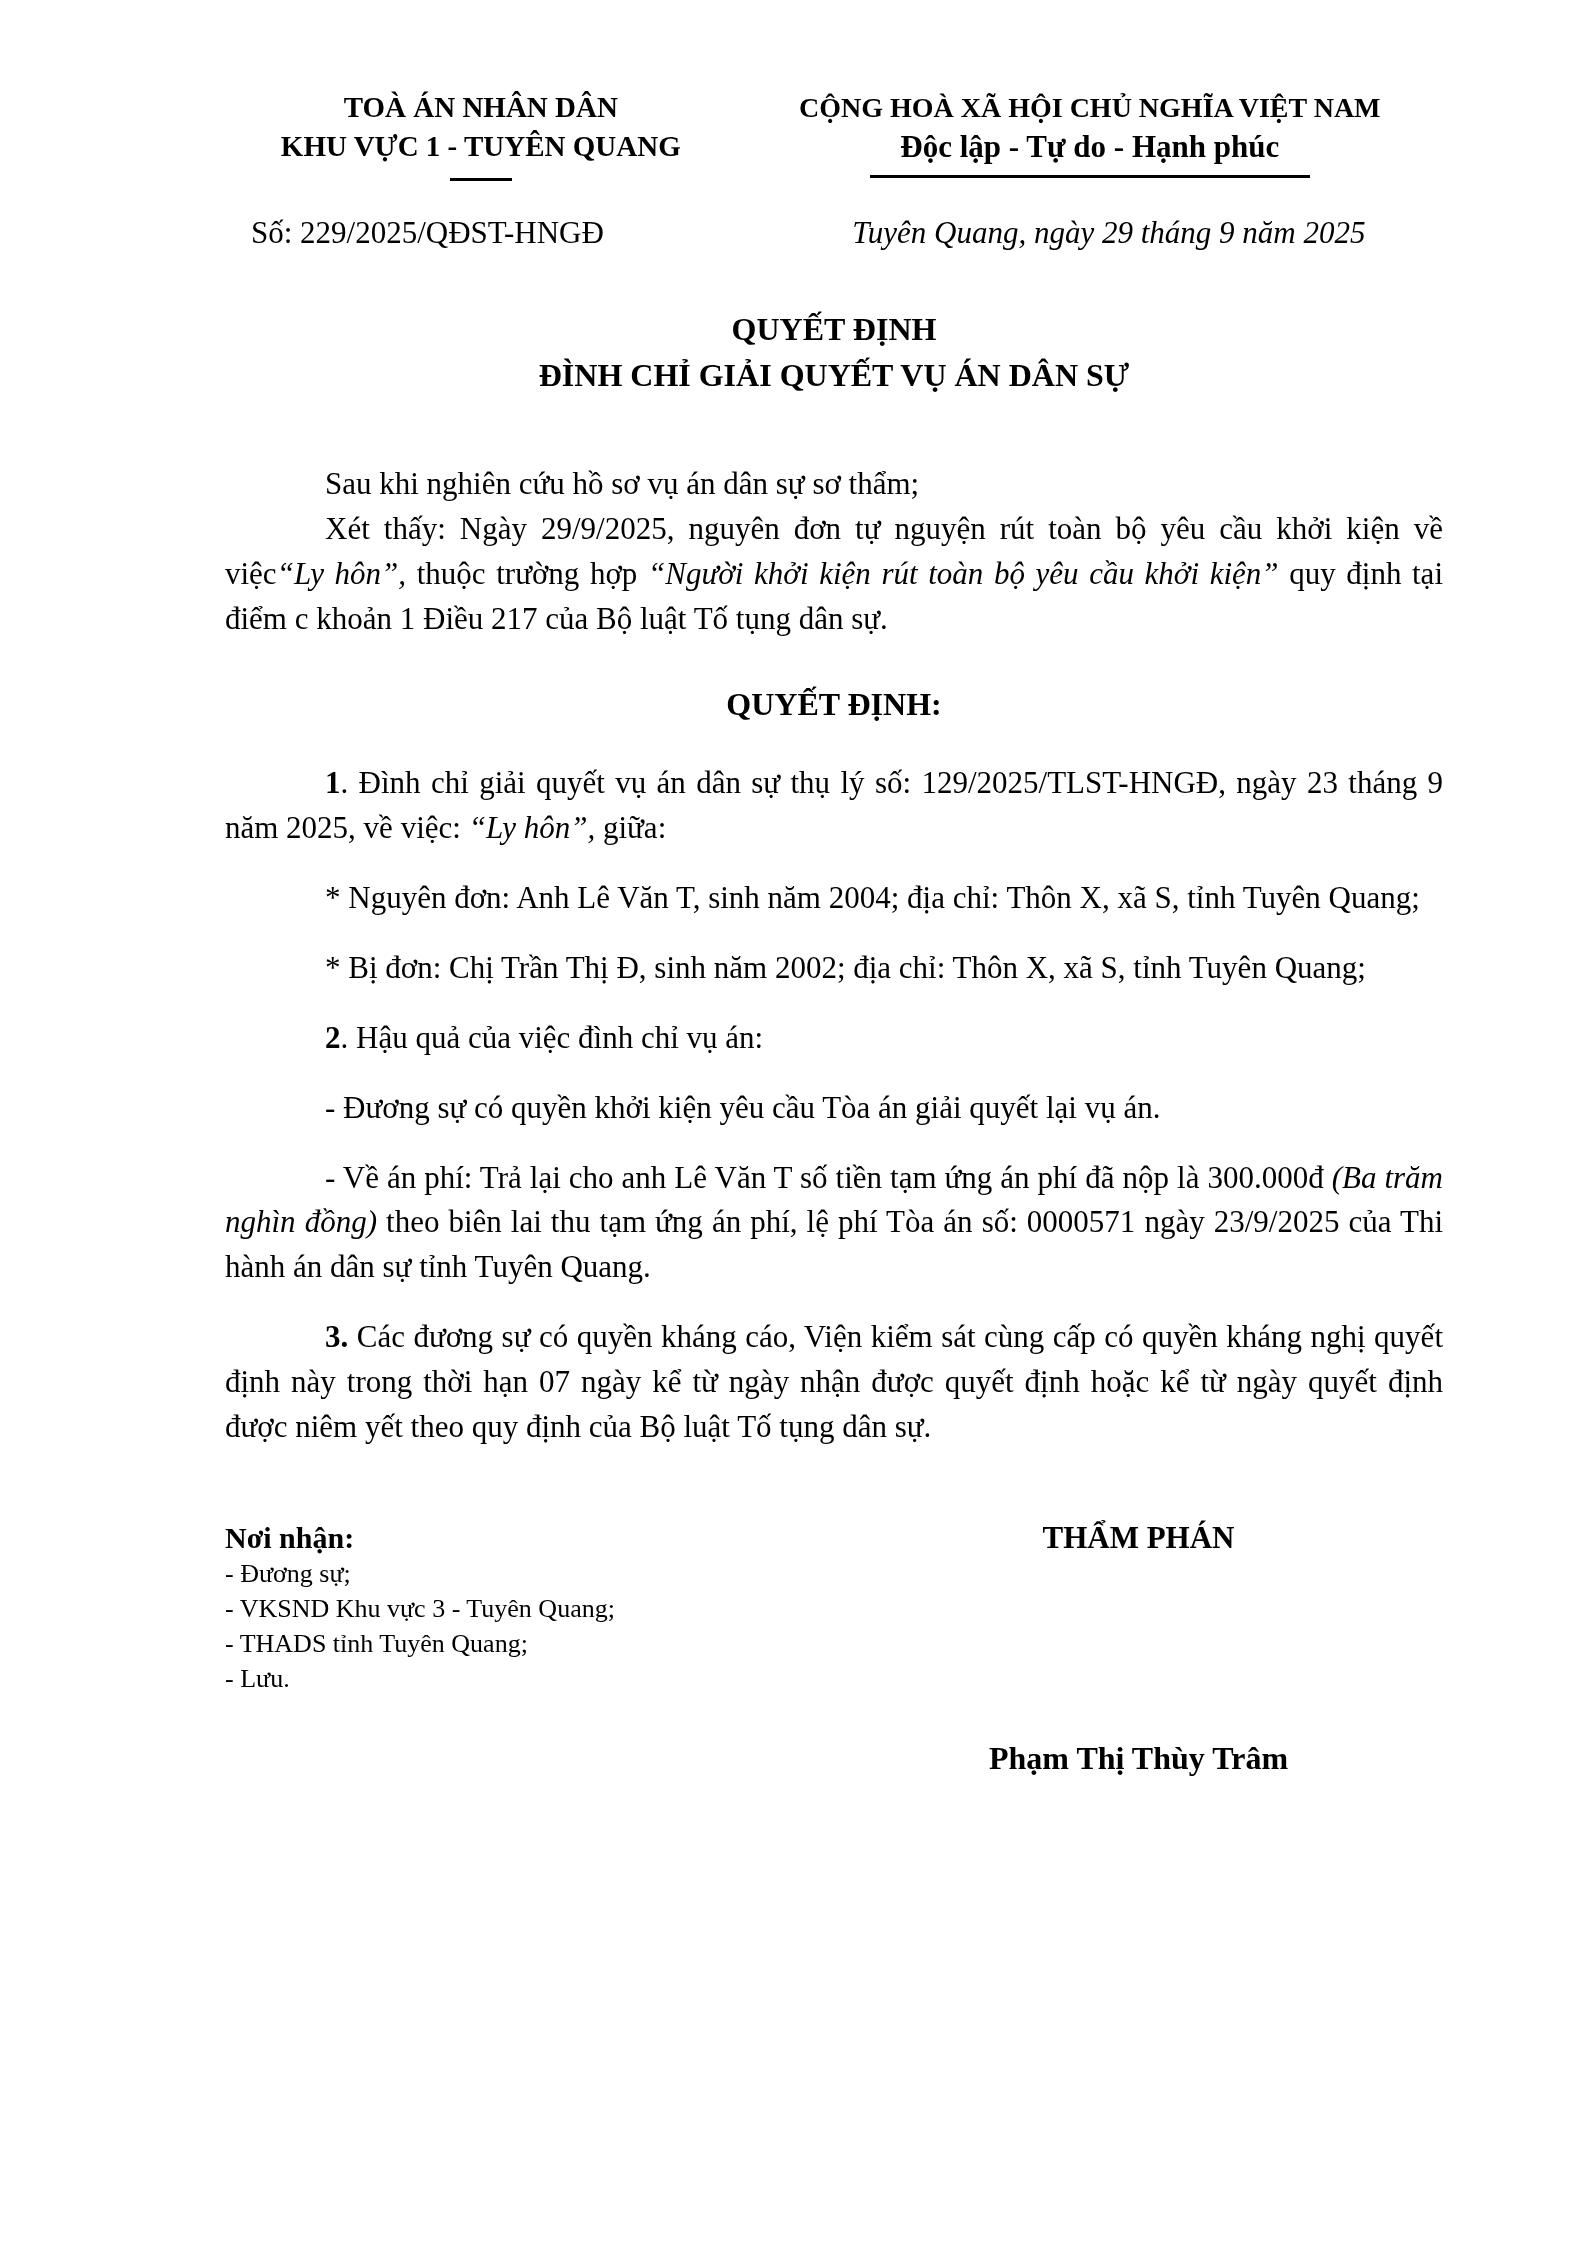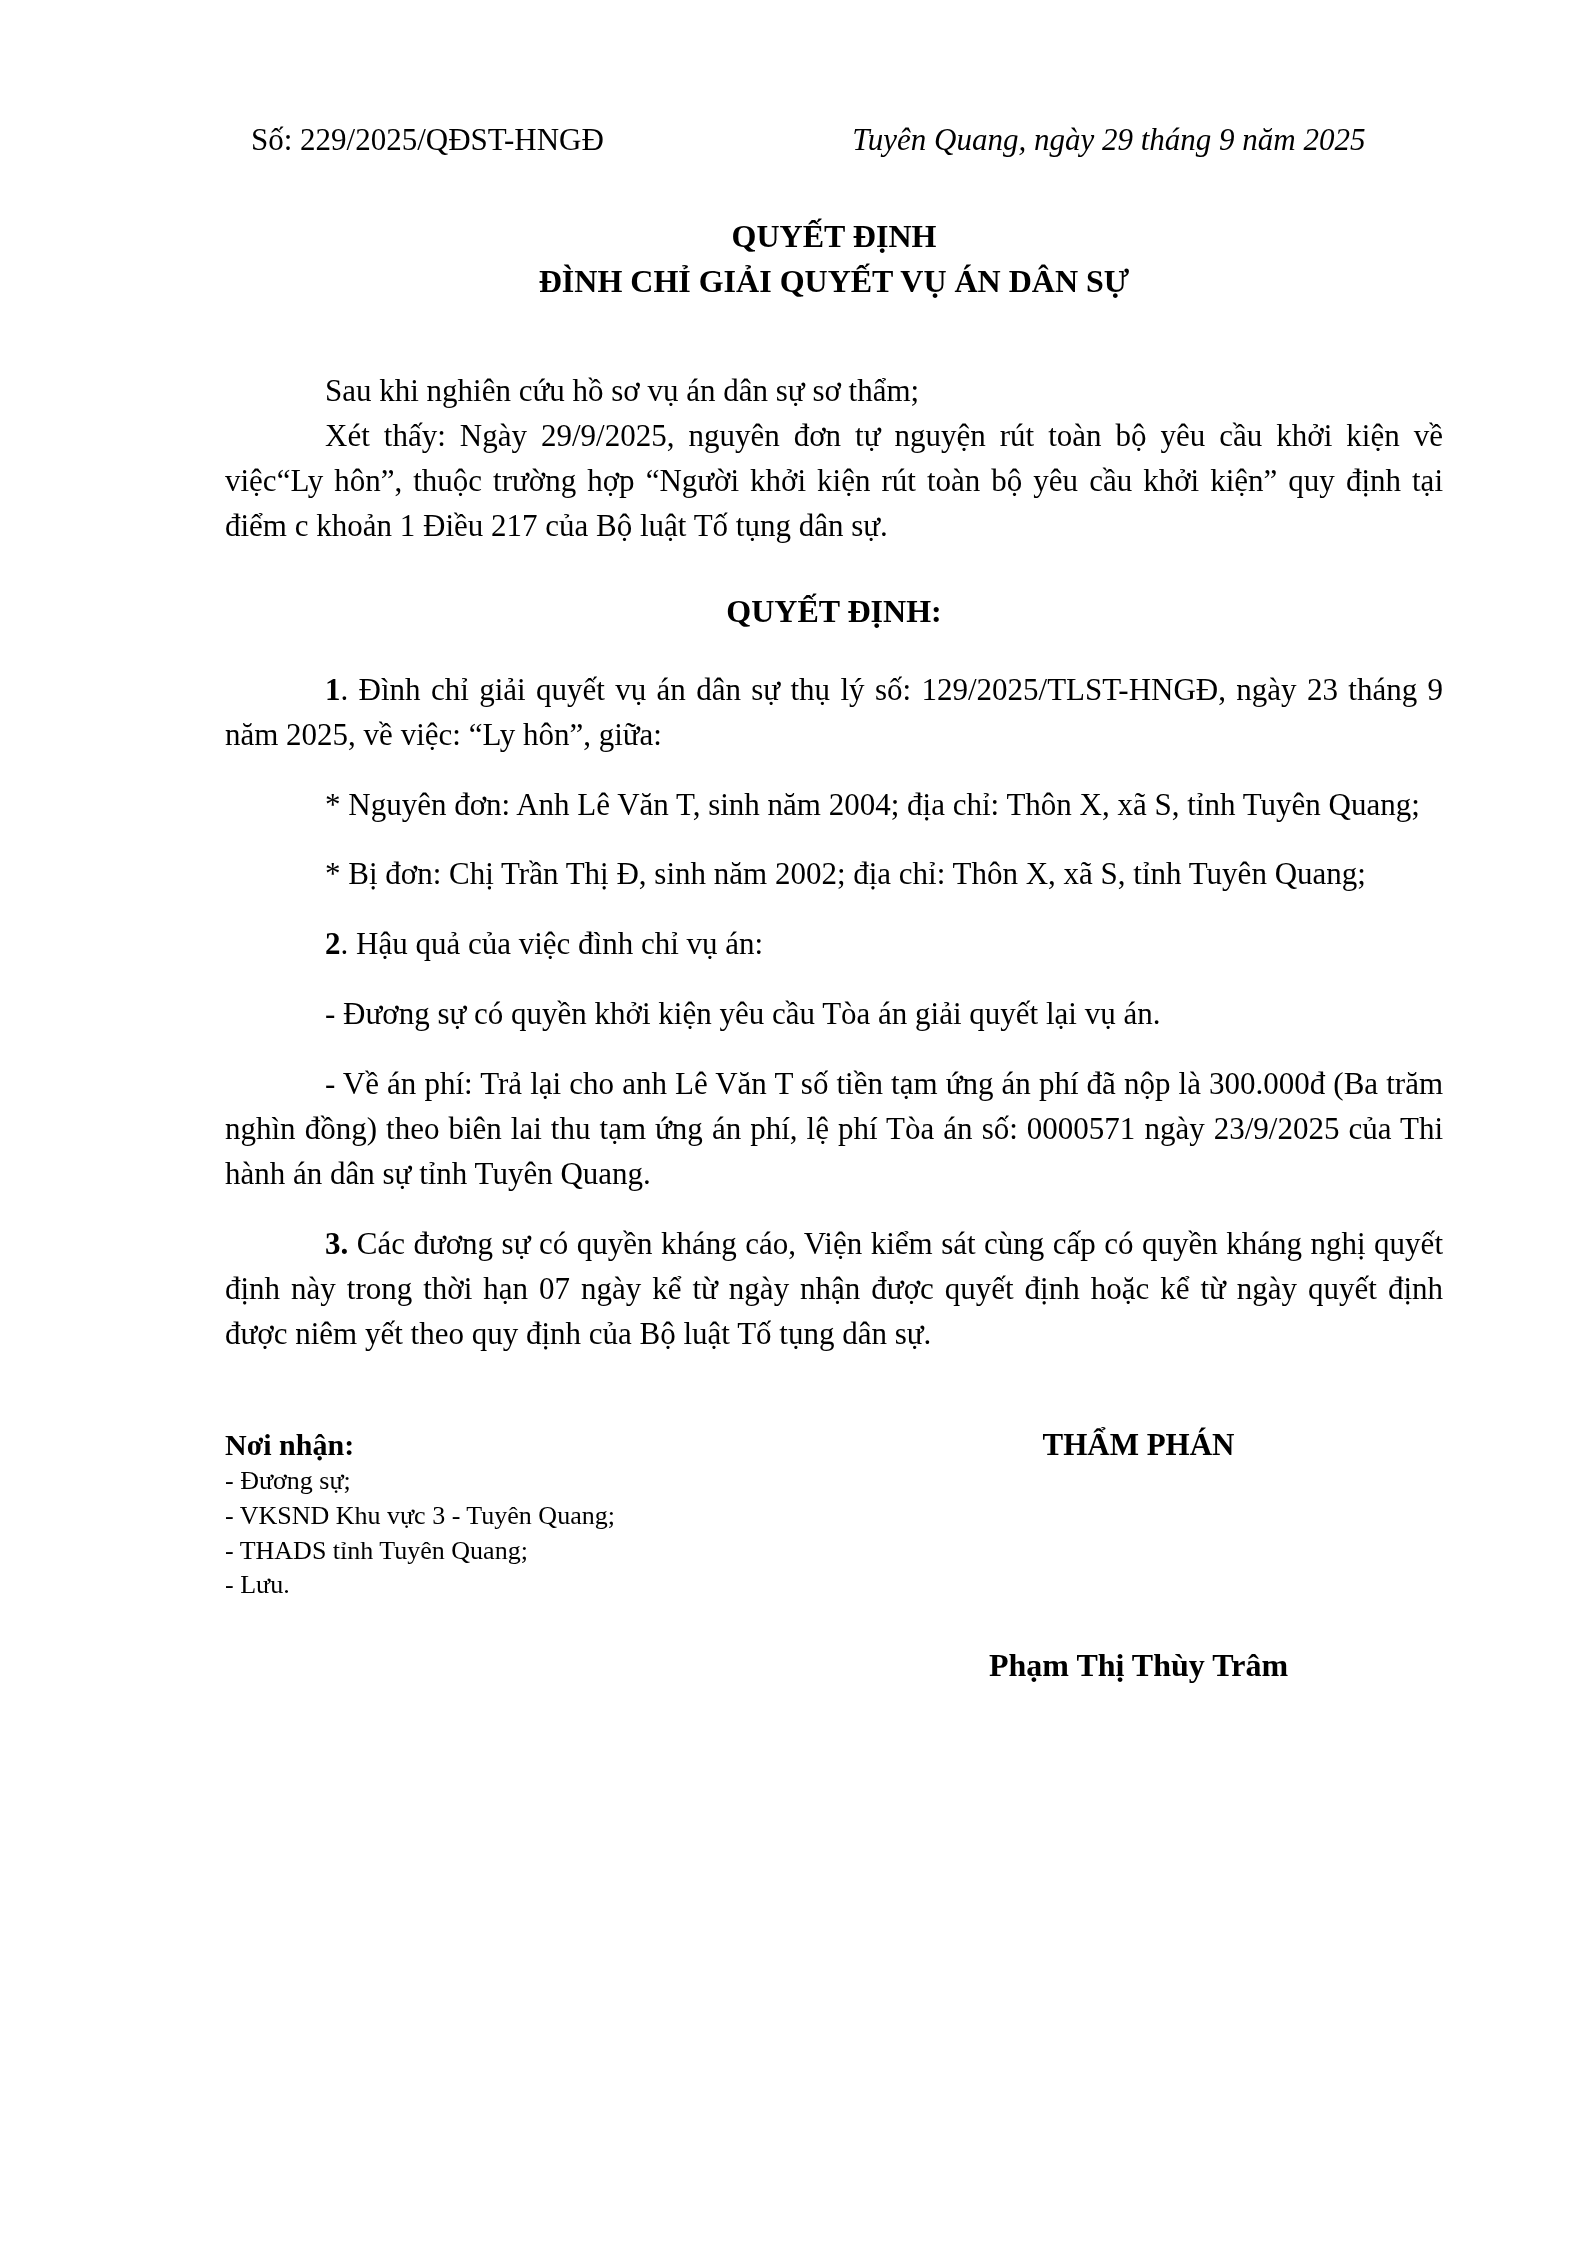--- a/index.html
+++ b/index.html
@@ -41,37 +41,49 @@
   .para {
     margin: 0;
     font-size: 31px;
     line-height: 1.45;
     text-align: justify;
     text-indent: 100px;
   }
   .decision-heading { text-align: center; font-weight: bold; font-size: 32px;
                       margin: 44px 0 38px; }
   .decision .para { margin-top: 25px; }
-  .seg-i  { }
+  .seg-i  { font-style: italic; }
   .seg-b  { font-weight: bold; }
 
   
   .footer { display: flex; margin-top: 68px; }
   .footer-left  { flex: 1; }
   .footer-right { width: 50%; text-align: center; }
   .recipients-label { font-weight: bold; font-size: 30px; line-height: 1.3; }
   .recipient { font-size: 26px; line-height: 1.34; }
   .judge-label { font-weight: bold; font-size: 31px; line-height: 1.3; }
   .judge-name  { font-weight: bold; font-size: 32px; margin-top: 182px; }
 </style>
 </head>
 <body>
 
 <div class="page">
 
+  <div class="header">
+    <div class="header-left">
+      <div class="court-l1">TOÀ ÁN NHÂN DÂN</div>
+      <div class="court-l2">KHU VỰC 1 - TUYÊN QUANG</div>
+      <div class="rule-small"></div>
+    </div>
+    <div class="header-right">
+      <div class="republic-l1">CỘNG HOÀ XÃ HỘI CHỦ NGHĨA VIỆT NAM</div>
+      <div class="republic-l2">Độc lập - Tự do - Hạnh phúc</div>
+      <div class="rule-large"></div>
+    </div>
+  </div>
 
   <div class="meta">
     <div class="meta-number">Số: 229/2025/QĐST-HNGĐ</div>
     <div class="meta-date">Tuyên Quang, ngày 29 tháng 9 năm 2025</div>
   </div>
 
   <div class="doc-title">
     <div>QUYẾT ĐỊNH</div>
     <div>ĐÌNH CHỈ GIẢI QUYẾT VỤ ÁN DÂN SỰ</div>
   </div>

